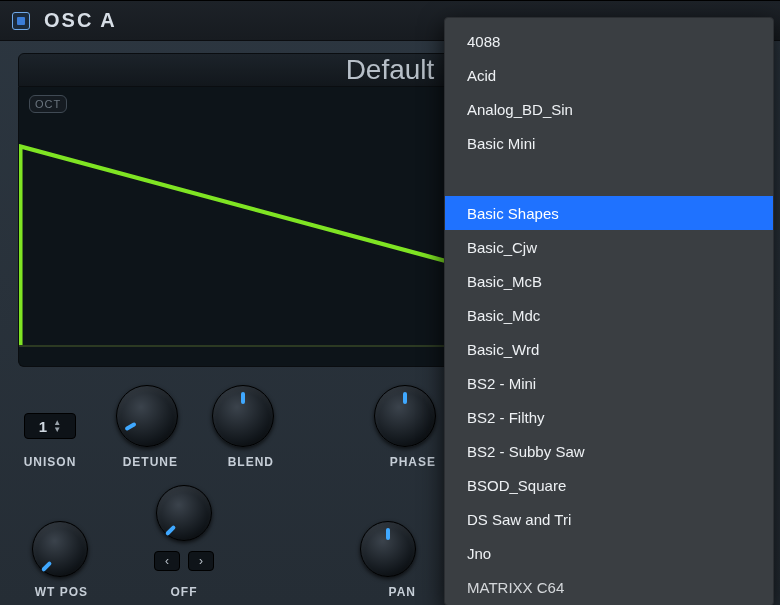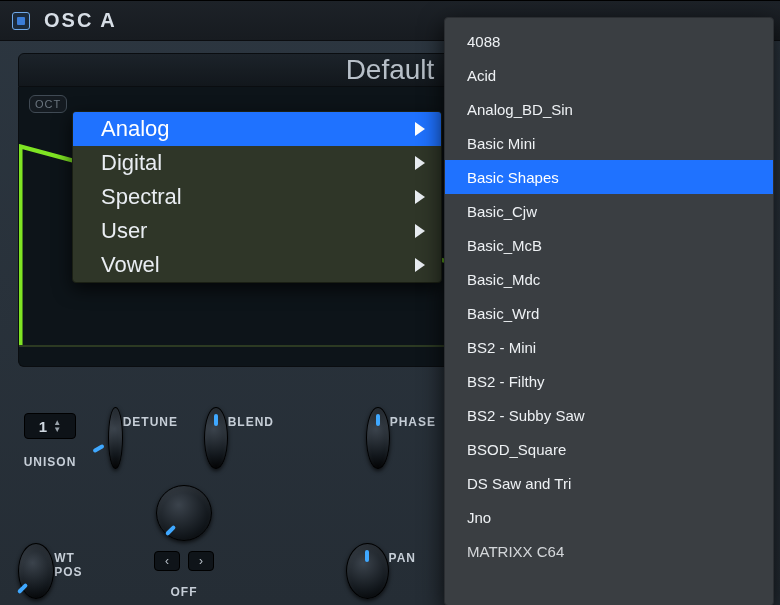--- a/index.html
+++ b/index.html
@@ -105,21 +105,21 @@
     background:#0e1318;
     border:1px solid #000;
     border-radius:4px;
     display:flex; align-items:center; justify-content:center;
     gap:6px;
     color:#cfd7df; font-size:15px; font-weight:600;
     margin-top:30px;
   }
   .unison-arrows{ display:flex; flex-direction:column; line-height:7px; font-size:8px; color:#9aa3ab;}
   .knob {
-    display:flex; align-items:flex-start;
+    display:flex; flex-direction:column; align-items:flex-end;
     width: 70px;
   }
   .knob-dial {
     width: 62px; height: 62px;
     border-radius: 50%;
     background: radial-gradient(circle at 40% 35%, #3b434c 0%, #12171c 65%, #000 100%);
     border: 1px solid #000;
     box-shadow: inset 0 3px 6px rgba(255,255,255,0.06), 0 2px 4px rgba(0,0,0,0.7);
     position: relative;
   }
@@ -207,20 +207,21 @@
     height: 34px;
     display:flex; align-items:center;
     padding: 0 22px;
     font-size:15px;
     color:#eef1f4;
     font-weight:400;
   }
   .sub-item.selected {
     background:#1f72ff;
     color:#fff;
+    margin-top:36px;
   }
   .sub-item.cut { opacity:0.85; }
   .spacer-col { width:40px; }
 </style>
 </head>
 <body>
 
 <div class="panel">
 
   <div class="header">
@@ -298,42 +299,20 @@
     </div>
     <div class="spacer-col"></div>
     <div class="knob">
       <div class="knob-dial small">
           <div class="knob-ind" style="transform:translateX(-50%) rotate(0deg)"></div>
         </div>
       <div class="knob-label">PAN</div>
     </div>
   </div>
 
-  <div class="cat-menu" id="cat-menu">
-      <div class="cat-item selected">
-        <span>Analog</span>
-        <span class="cat-arrow"></span>
-      </div>
-      <div class="cat-item">
-        <span>Digital</span>
-        <span class="cat-arrow"></span>
-      </div>
-      <div class="cat-item">
-        <span>Spectral</span>
-        <span class="cat-arrow"></span>
-      </div>
-      <div class="cat-item">
-        <span>User</span>
-        <span class="cat-arrow"></span>
-      </div>
-      <div class="cat-item">
-        <span>Vowel</span>
-        <span class="cat-arrow"></span>
-      </div>
-    </div>
 
   <div class="sub-menu" id="sub-menu">
       <div class="sub-item">
         <span>4088</span>
       </div>
       <div class="sub-item">
         <span>Acid</span>
       </div>
       <div class="sub-item">
         <span>Analog_BD_Sin</span>

